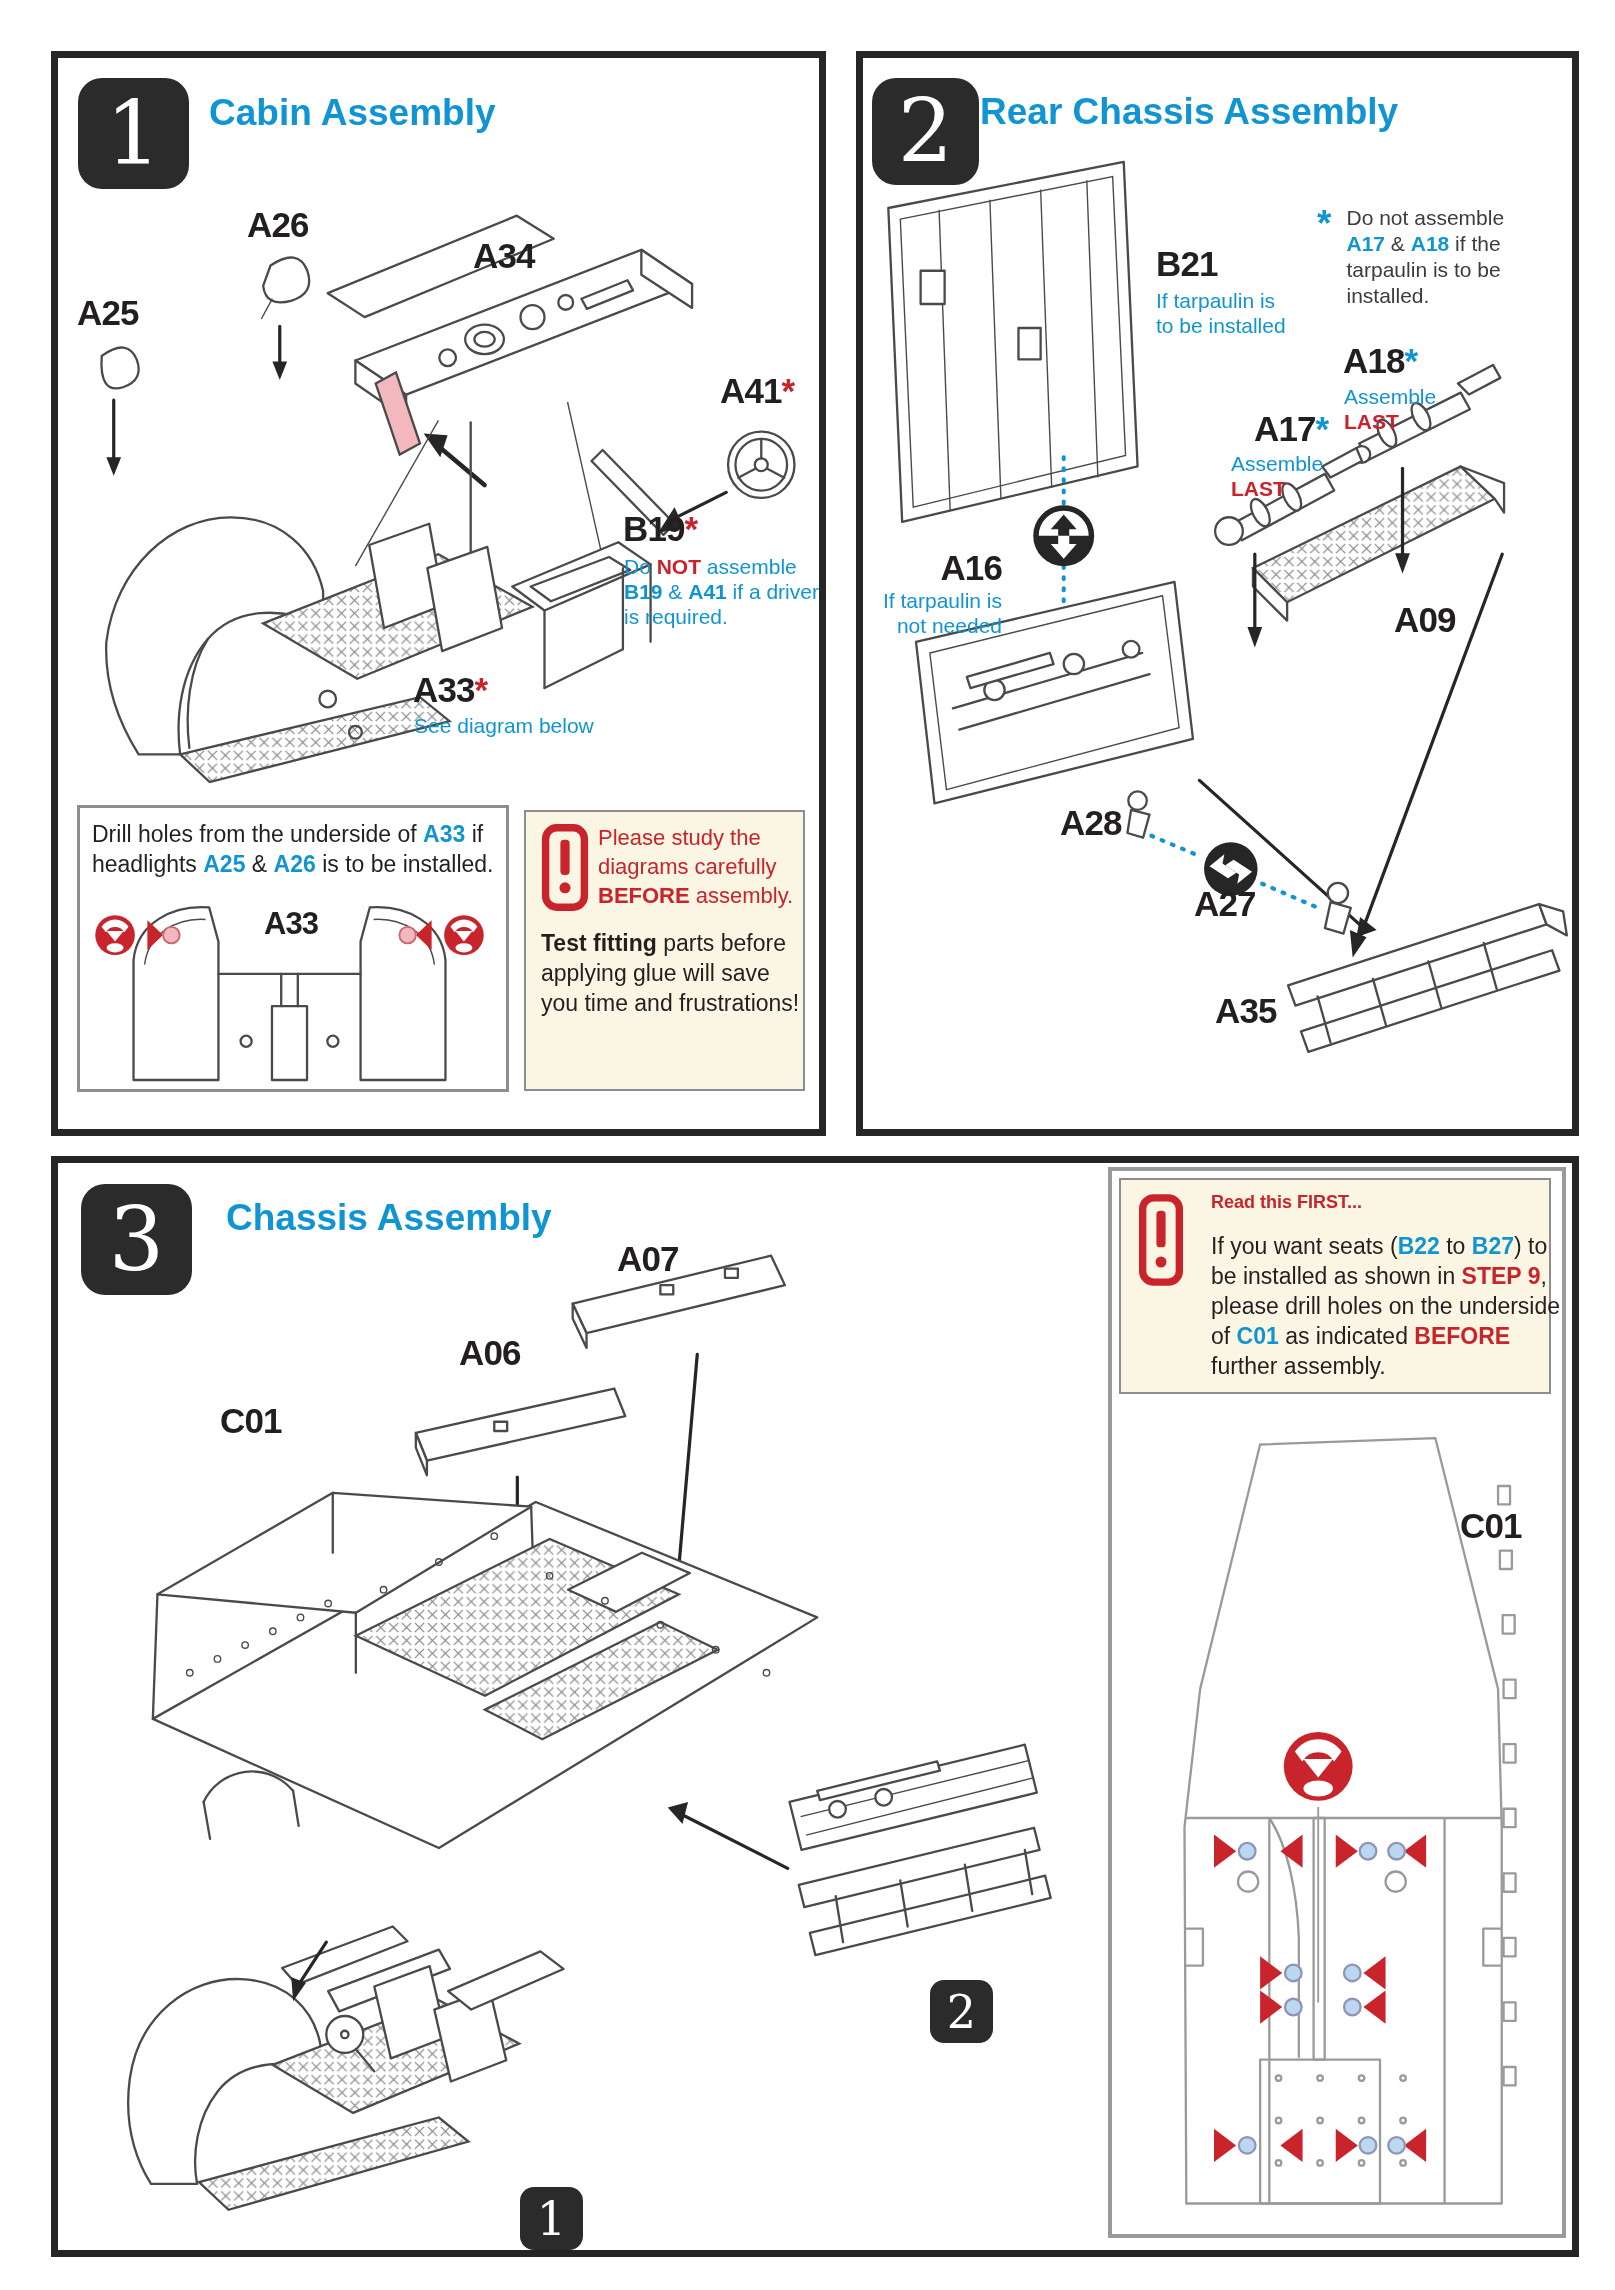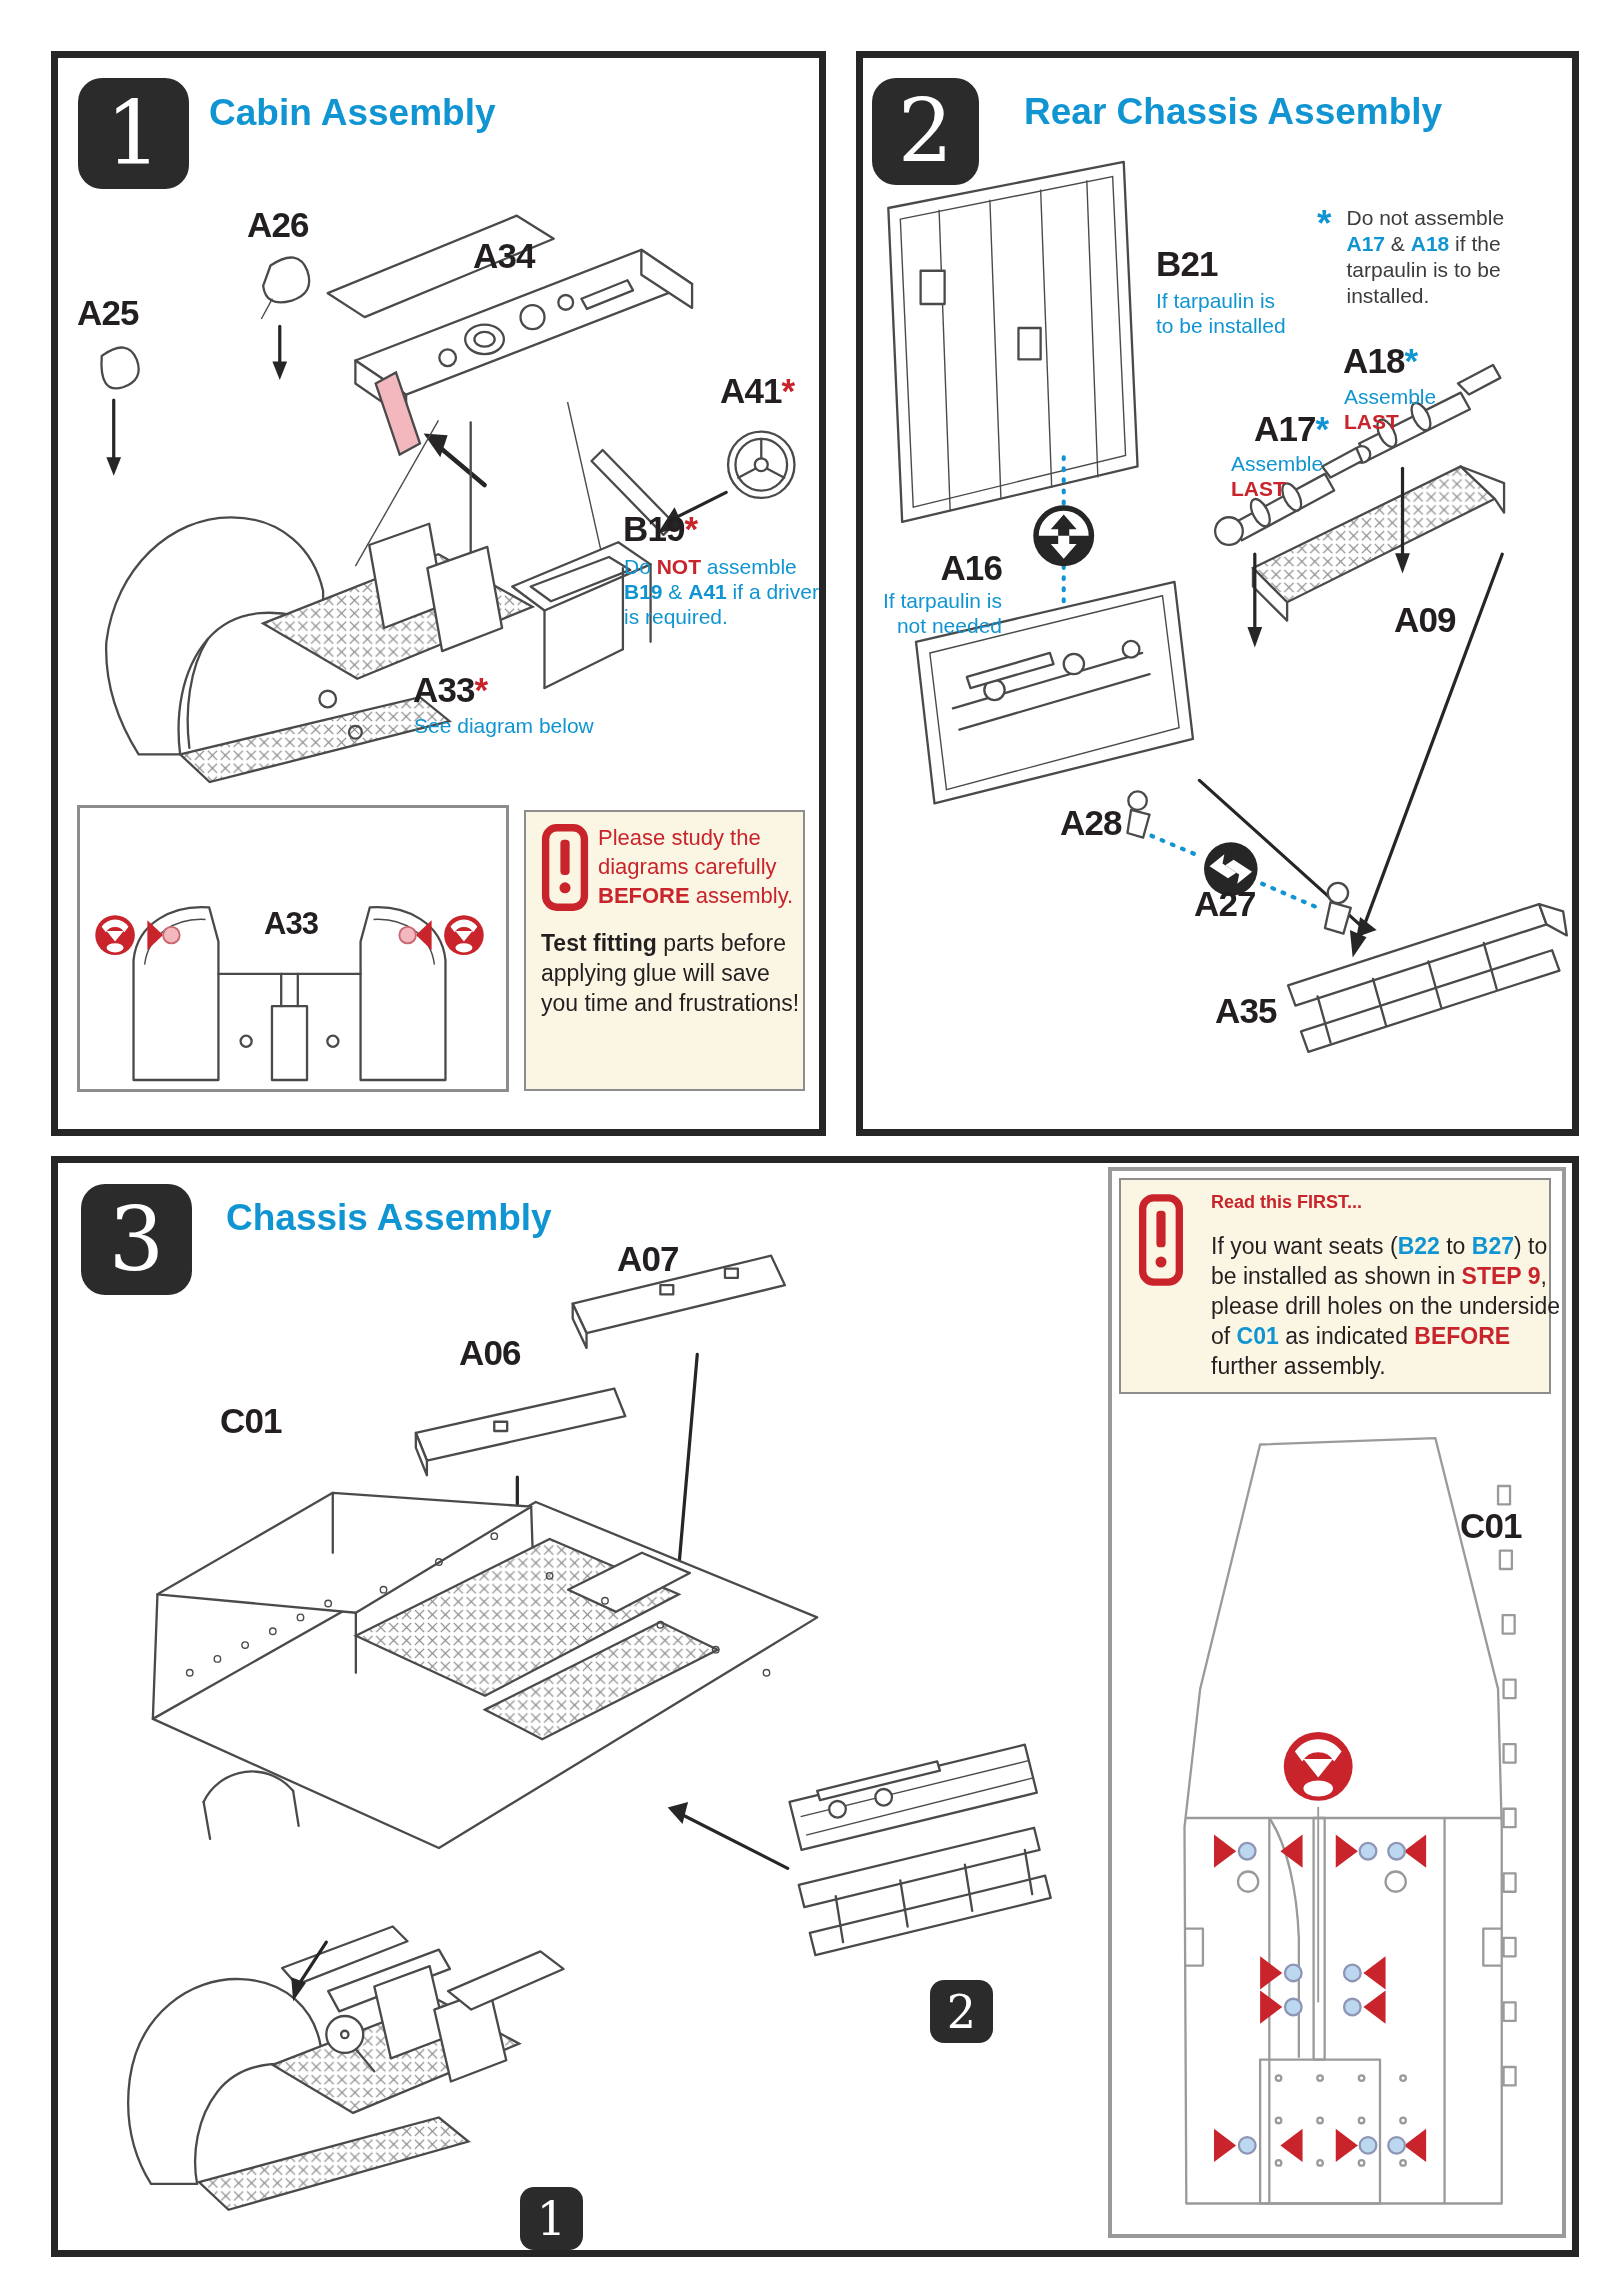--- a/index.html
+++ b/index.html
@@ -138,20 +138,24 @@
 <div class="plabel" style="left:623px;top:509px;"><span>B19</span><span class="star-red">*</span></div>
 <div class="snote" style="left:624px;top:554px;">
   <div><span class="cy">Do </span><span class="rdb">NOT</span><span class="cy"> assemble</span></div>
   <div><span class="cyb">B19</span><span class="cy"> &amp; </span><span class="cyb">A41</span><span class="cy"> if a driver</span></div>
   <div class="cy">is required.</div>
 </div>
 <div class="plabel" style="left:413px;top:670px;"><span>A33</span><span class="star-red">*</span></div>
 <div class="snote" style="left:414px;top:713px;">See diagram below</div>
 
 <div class="notebox" style="left:77px;top:805px;width:426px;height:281px;"></div>
+<div class="abs body25" style="left:92px;top:820px;">
+  <div><span>Drill holes from the underside of </span><span class="cyb">A33</span><span> if</span></div>
+  <div><span>headlights </span><span class="cyb">A25</span><span> &amp; </span><span class="cyb">A26</span><span> is to be installed.</span></div>
+</div>
 <svg style="left:80px;top:886px;" width="419" height="197" viewBox="0 0 454 213">
   <path class="lnf" d="M58,80 C62,40 100,20 140,23 L150,60 L150,210 L58,210 Z"></path>
   <path class="lnt" d="M70,85 C74,52 104,34 136,36"></path>
   <path class="lnf" d="M396,80 C392,40 354,20 314,23 L304,60 L304,210 L396,210 Z"></path>
   <path class="lnt" d="M384,85 C380,52 350,34 318,36"></path>
   <line class="ln" x1="150" y1="95" x2="304" y2="95"></line>
   <rect class="lnf" x="208" y="130" width="38" height="80"></rect>
   <line class="ln" x1="218" y1="95" x2="218" y2="130"></line>
   <line class="ln" x1="236" y1="95" x2="236" y2="130"></line>
   <circle class="ln" cx="180" cy="168" r="6"></circle>
@@ -179,21 +183,21 @@
 <div class="abs" style="left:541px;top:928px;font-size:23px;line-height:30px;">
   <div><span class="bkb">Test fitting</span><span> parts before</span></div>
   <div>applying glue will save</div>
   <div>you time and frustrations!</div>
 </div>
 
 <div class="panel" style="left:856px;top:51px;width:709px;height:1071px;"></div>
 <div class="badge" style="left:872px;top:78px;width:107px;height:107px;">
       <span>2</span>
     </div>
-<div class="ptitle" style="left:980px;top:91px;margin-left:44px;">Rear Chassis Assembly</div>
+<div class="ptitle" style="left:980px;top:91px;">Rear Chassis Assembly</div>
 
 <svg style="left:856px;top:51px;" width="709" height="1071" viewBox="0 0 768 1160">
 
   <polygon class="lnf" points="35,170 290,120 305,450 50,510"></polygon>
   <polygon class="lnt" points="48,182 278,136 292,438 62,494"></polygon>
   <line class="lnt" x1="90" y1="172" x2="102" y2="498"></line>
   <line class="lnt" x1="145" y1="161" x2="157" y2="485"></line>
   <line class="lnt" x1="200" y1="150" x2="212" y2="473"></line>
   <line class="lnt" x1="250" y1="140" x2="262" y2="462"></line>
   <rect class="lnf" x="70" y="238" width="26" height="36"></rect>

